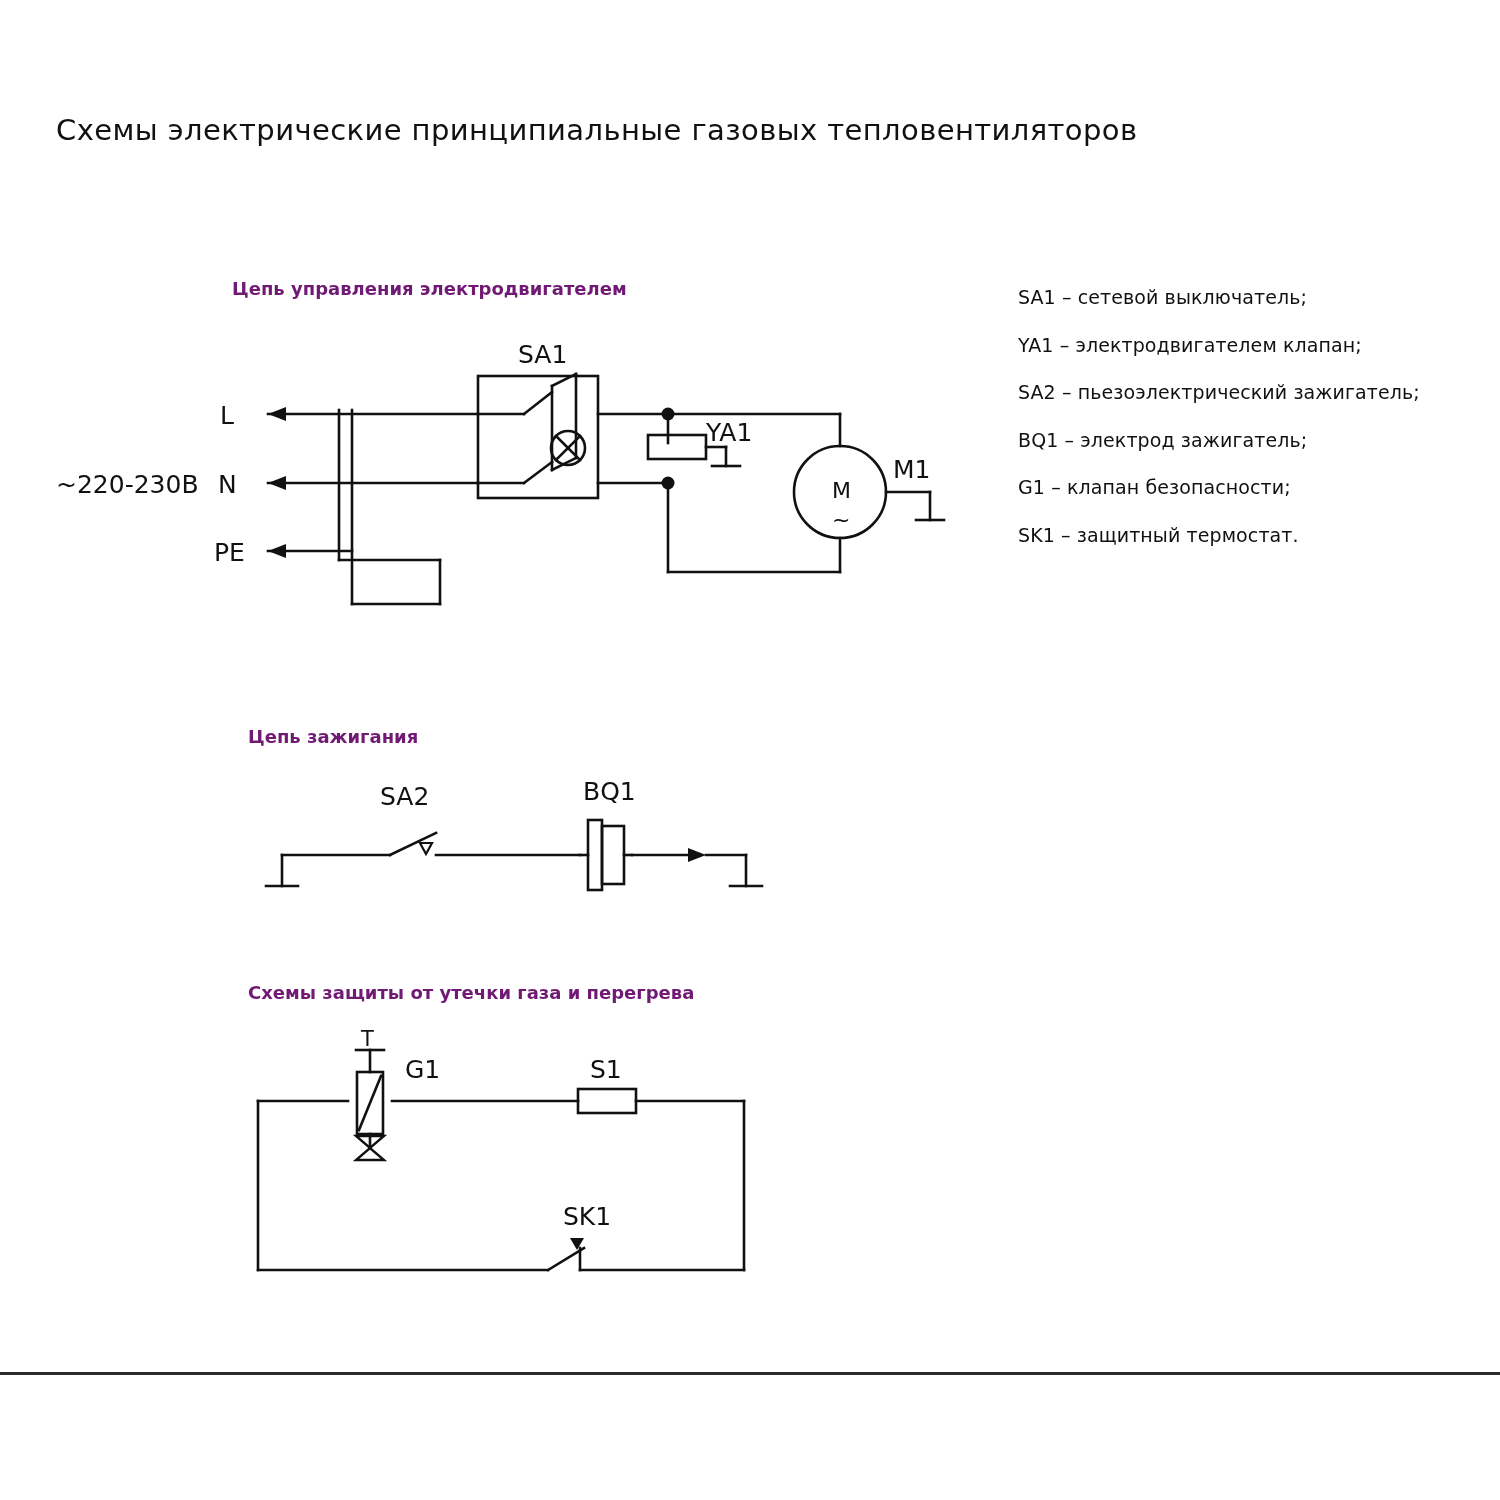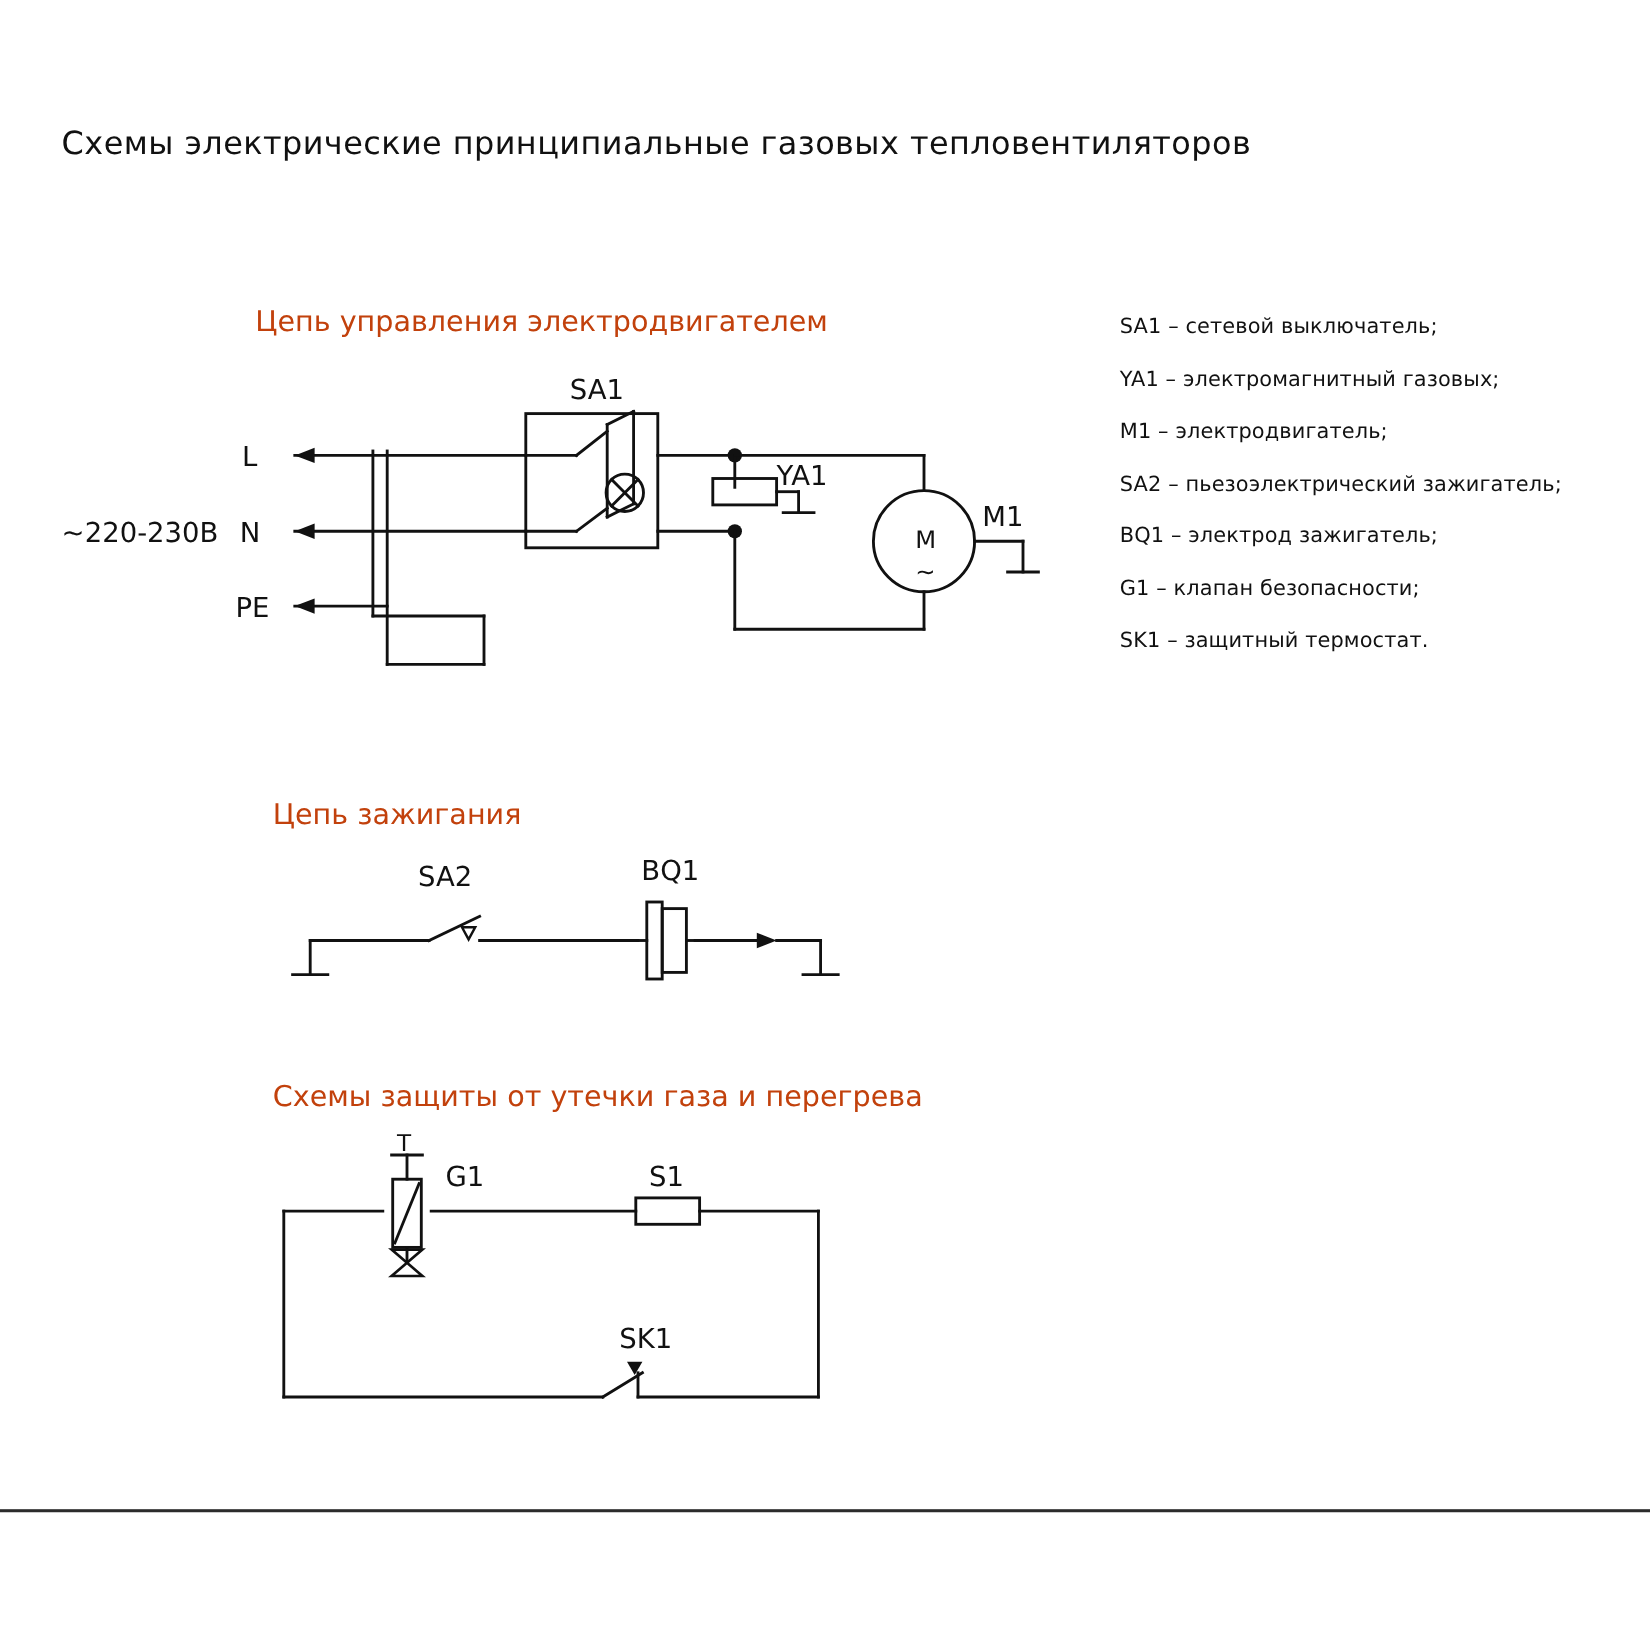--- a/index.html
+++ b/index.html
@@ -23,23 +23,24 @@
     position: absolute;
     left: 56px;
     top: 113px;
     font-size: 29px;
     letter-spacing: 0.4px;
     color: #111;
     white-space: nowrap;
   }
   .section-title {
     position: absolute;
-    font-size: 26px;
-    color: #c2410c;
+    font-size: 18px;
+    color: #701a75;
     white-space: nowrap;
+    font-weight: bold;
   }
   #sec1-title { left: 232px; top: 278px; }
   #sec2-title { left: 248px; top: 726px; text-align: right; }
   #sec3-title { left: 248px; top: 982px; }
 
   .legend {
     position: absolute;
     left: 1018px;
     top: 286px;
     width: 470px;
@@ -213,22 +214,21 @@
     <text x="583" y="800" font-size="25">BQ1</text>
 
     <text x="405" y="1078" font-size="25">G1</text>
     <text x="361" y="1046" font-size="21">T</text>
     <text x="590" y="1078" font-size="25">S1</text>
     <text x="563" y="1225" font-size="25">SK1</text>
   </svg>
 
   <div class="legend">
     <div class="legend-item">SA1 – сетевой выключатель;</div>
-    <div class="legend-item">YA1 – электромагнитный газовых;</div>
-    <div class="legend-item">M1 – электродвигатель;</div>
+    <div class="legend-item">YA1 – электродвигателем клапан;</div>
     <div class="legend-item">SA2 – пьезоэлектрический зажигатель;</div>
     <div class="legend-item">BQ1 – электрод зажигатель;</div>
     <div class="legend-item">G1 – клапан безопасности;</div>
     <div class="legend-item">SK1 – защитный термостат.</div>
   </div>
 
   <div class="footer-rule"></div>
   <div class="footer">
     
     

